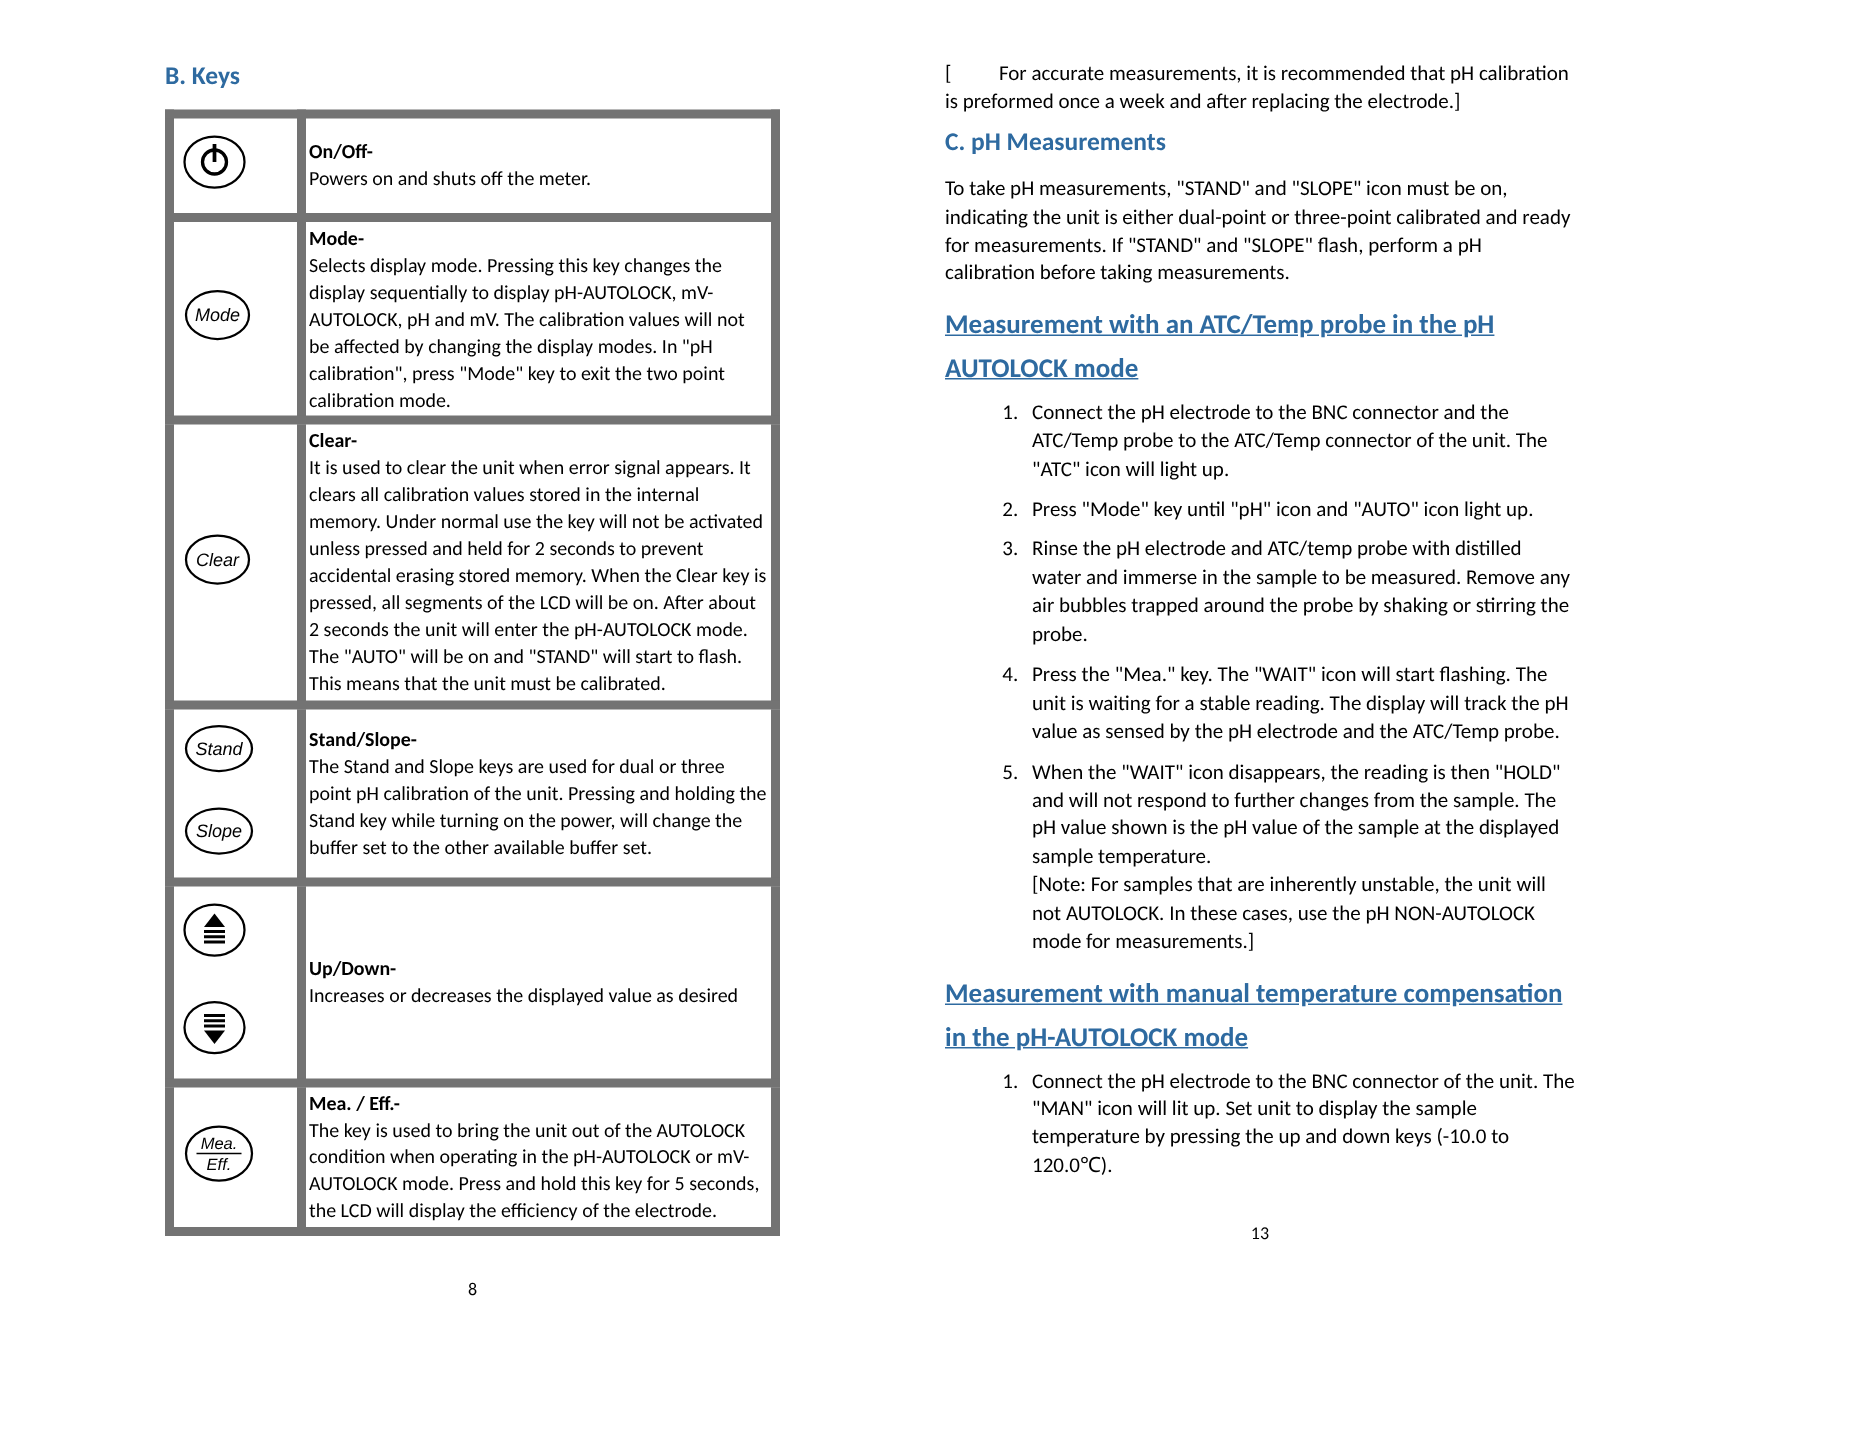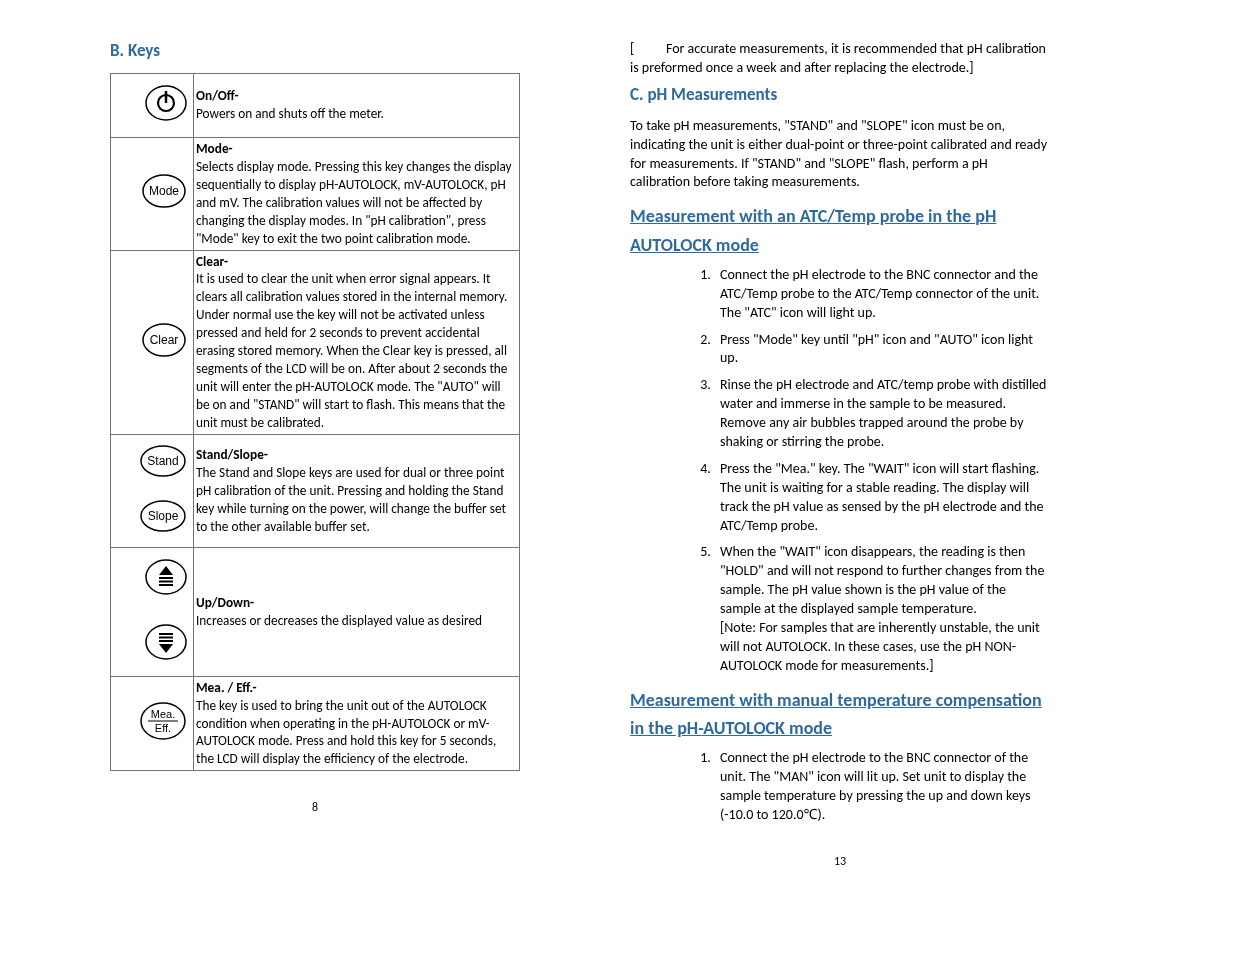--- a/index.html
+++ b/index.html
@@ -13,25 +13,25 @@
   }
   .two-col {
     display: flex;
     gap: 110px;
   }
   .left-col { width: 410px; flex-shrink:0; }
   .right-col { width: 420px; flex-shrink:0;}
   h2.section { color:#2e6aa0; font-size:17px; font-weight:bold; margin:0 0 10px 0; }
   h3.subsection { color:#2e6aa0; font-size:18px; font-weight:bold; margin:10px 0 6px 0; line-height:1.6;text-decoration:underline;}
   table.keys { border-collapse:collapse; width:100%; margin-top:6px;}
-  table.keys td { border:1px solid #737373; vertical-align:middle; padding:2px 2px; font-size:13.3px; }
-  table.keys td.icon-cell { width:70px; text-align:right; padding:8px 6px;}
+  table.keys td { border:6px solid #737373; vertical-align:middle; padding:2px 2px; font-size:13.3px; }
+  table.keys td.icon-cell { width:70px; text-align:left; padding:8px 6px;font-style:italic;}
   .key-title { font-weight:bold; }
   ol.steps { padding-left:52px; margin:6px 0; }
-  ol.steps li { margin-bottom:8px; padding-left:6px; font-size:14px;margin-left:32px; }
+  ol.steps li { margin-bottom:8px; padding-left:6px; font-size:14px; }
   .pgnum { text-align:center; font-size:12px; margin-top:28px;}
   .intro { font-size:14px; margin:0 0 6px 0;}
   svg.key-icon { }
   .note-bold { font-weight:normal; }
 </style>
 </head>
 <body>
 
 <div class="two-col">
 

